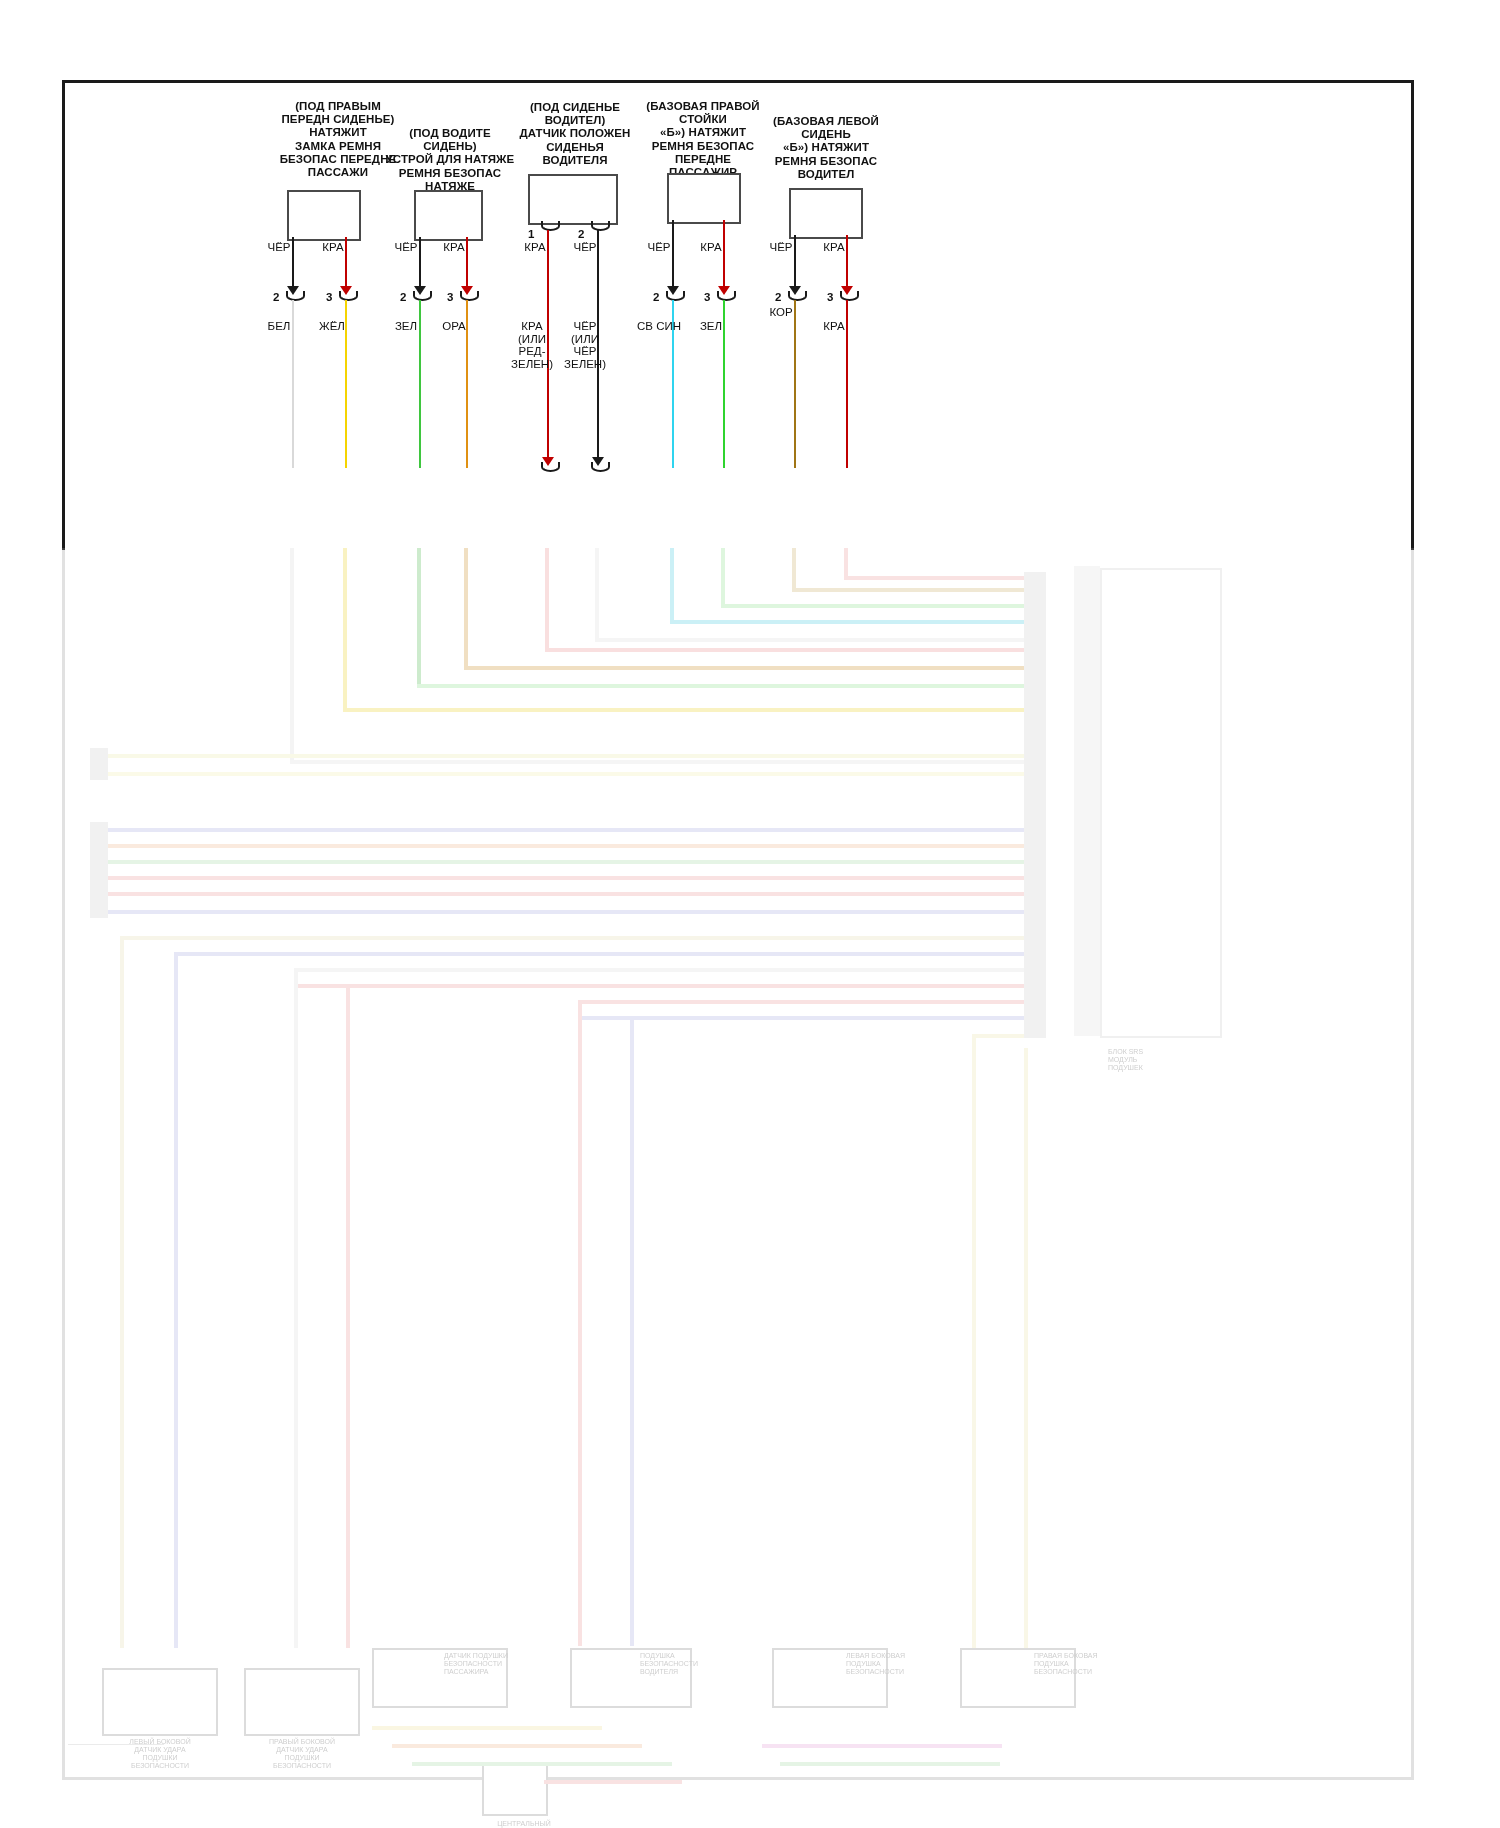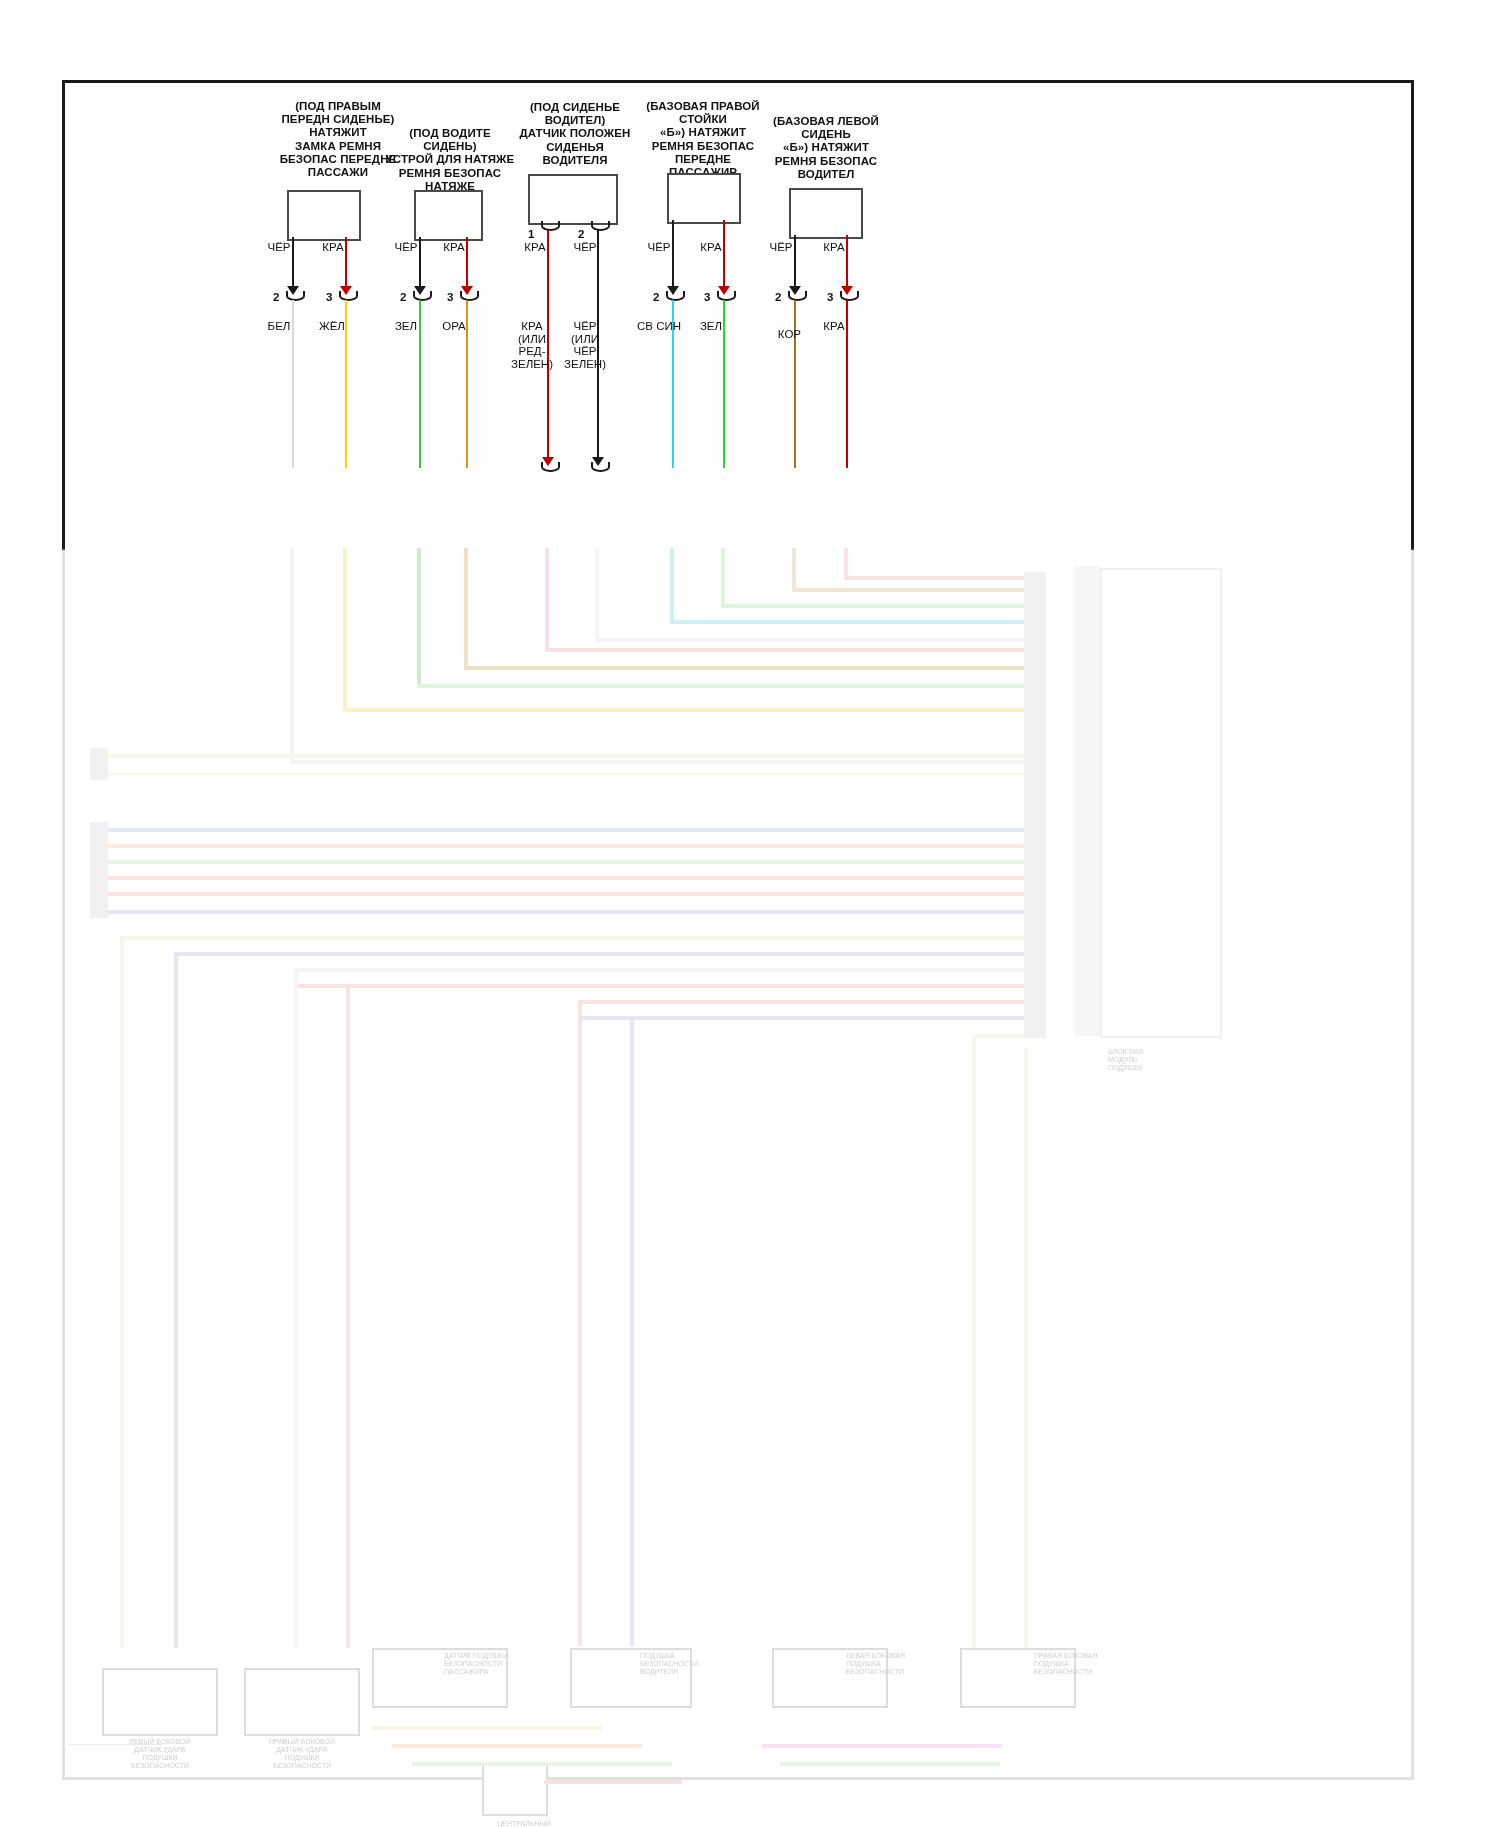--- a/index.html
+++ b/index.html
@@ -167,21 +167,21 @@
 РЕМНЯ БЕЗОПАС
 ВОДИТЕЛ</div>
     <div class="comp-box" style="left:789px;top:188px;width:70px;height:47px;"></div>
 
     <div class="wire" style="left:794px;top:235px;height:54px;background:#1a1a1a;"></div>
     <div class="arrow" style="left:789px;top:286px;border-top:9px solid #1a1a1a;"></div>
     <div class="cup" style="left:788px;top:291px;"></div>
     <div class="wlab" style="left:761px;top:241px;width:40px;">ЧЁР</div>
     <div class="pinnum" style="left:775px;top:291px;">2</div>
     <div class="wire" style="left:794px;top:300px;height:168px;background:#a07515;"></div>
-    <div class="wlab" style="left:761px;top:328px;width:40px;text-align:right;">КОР</div>
+    <div class="wlab" style="left:761px;top:306px;width:40px;">КОР</div>
 
     <div class="wire" style="left:846px;top:235px;height:54px;background:#c00000;"></div>
     <div class="arrow" style="left:841px;top:286px;border-top:9px solid #c00000;"></div>
     <div class="cup" style="left:840px;top:291px;"></div>
     <div class="wlab" style="left:814px;top:241px;width:40px;">КРА</div>
     <div class="pinnum" style="left:827px;top:291px;">3</div>
     <div class="wire" style="left:846px;top:300px;height:168px;background:#c00000;"></div>
     <div class="wlab" style="left:814px;top:320px;width:40px;">КРА</div>
   </div>
 

